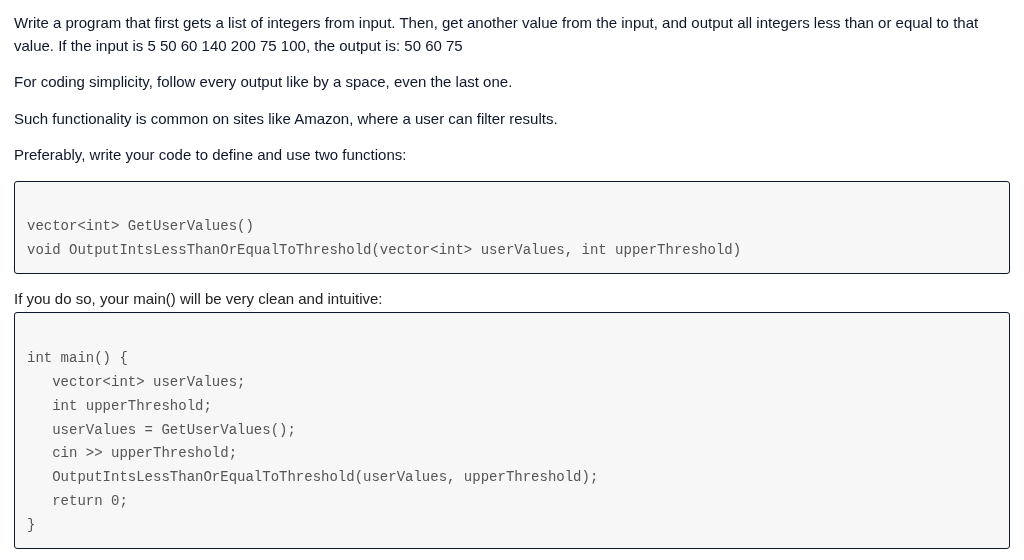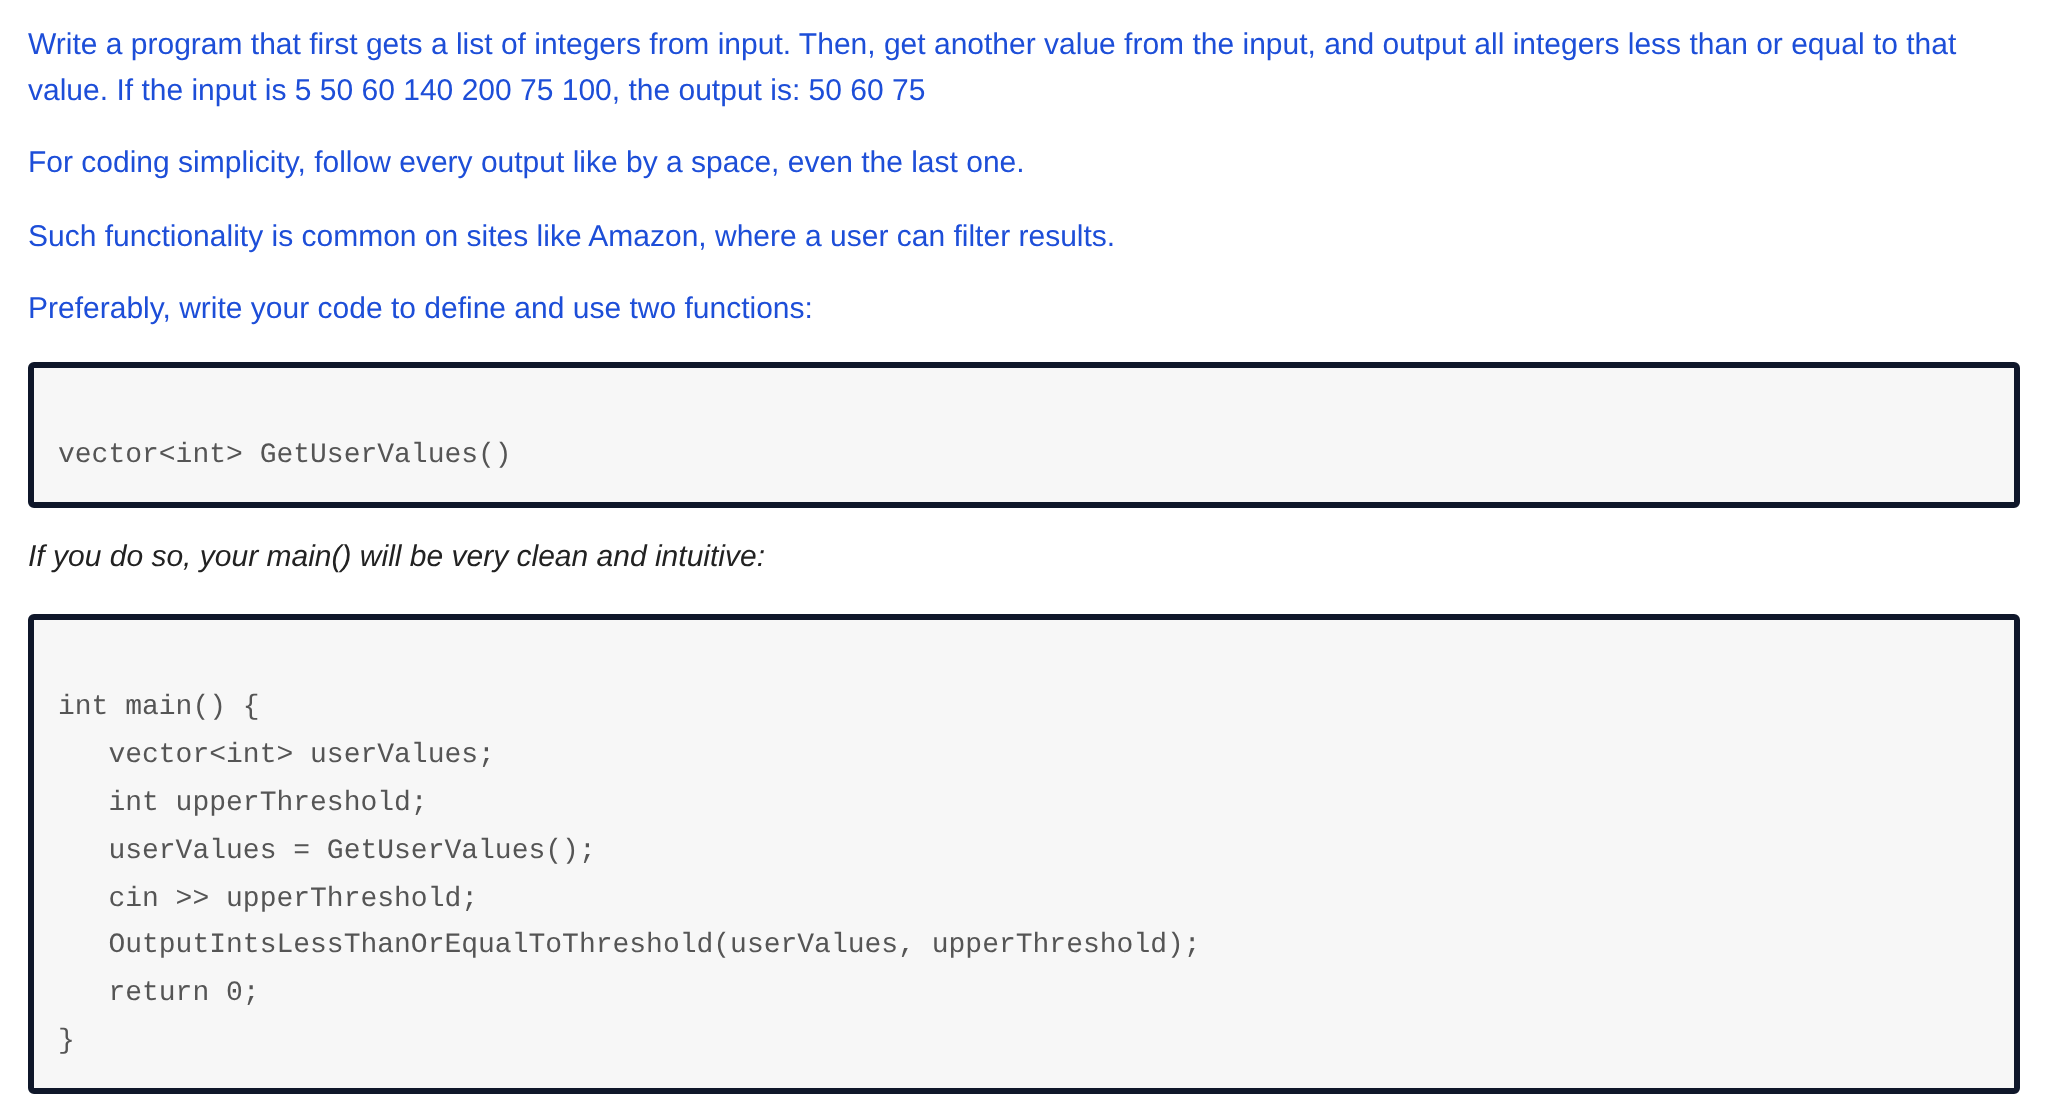--- a/index.html
+++ b/index.html
@@ -11,52 +11,51 @@
     font-family: -apple-system, BlinkMacSystemFont, "Segoe UI", Helvetica, Arial, sans-serif;
     font-size: 15px;
     line-height: 1.5;
     color: #333;
     background: #fff;
     padding: 12px 14px;
   }
   .para {
     margin-bottom: 14px;
     font-weight: 400;
-    color: #1d4ed8;
+    color: #0f172a;
   }
   .codeblock {
     background: #f7f7f7;
-    border: 3px solid #0f172a;
+    border: 1px solid #0f172a;
     border-radius: 3px;
     padding: 10px 12px;
     margin-bottom: 14px;
     font-family: "Courier New", Courier, monospace;
     font-size: 14px;
     line-height: 1.7;
     color: #555;
     white-space: pre;
     overflow-x: auto;
   }
   .codeblock .line {
     display: block;
   }
   .between {
-    margin-bottom: 16px;
+    margin-bottom: 2px;
     margin-top: 4px;
     color: #222;
-    font-style: italic;
   }
 </style>
 </head>
 <body>
 
 <p class="para">Write a program that first gets a list of integers from input. Then, get another value from the input, and output all integers less than or equal to that value. If the input is 5 50 60 140 200 75 100, the output is: 50 60 75</p>
 <p class="para">For coding simplicity, follow every output like by a space, even the last one.</p>
 <p class="para">Such functionality is common on sites like Amazon, where a user can filter results.</p>
 <p class="para">Preferably, write your code to define and use two functions:</p>
 
 <div class="codeblock">
-<span class="line">vector&lt;int&gt; GetUserValues()</span></div>
+<span class="line">vector&lt;int&gt; GetUserValues()</span><span class="line">void OutputIntsLessThanOrEqualToThreshold(vector&lt;int&gt; userValues, int upperThreshold)</span></div>
 
 <p class="between">If you do so, your main() will be very clean and intuitive:</p>
 
 <div class="codeblock">
 <span class="line">int main() {</span><span class="line">   vector&lt;int&gt; userValues;</span><span class="line">   int upperThreshold;</span><span class="line"></span><span class="line">   userValues = GetUserValues();</span><span class="line"></span><span class="line">   cin &gt;&gt; upperThreshold;</span><span class="line"></span><span class="line">   OutputIntsLessThanOrEqualToThreshold(userValues, upperThreshold);</span><span class="line"></span><span class="line">   return 0;</span><span class="line">}</span></div>
 
 </body></html>

